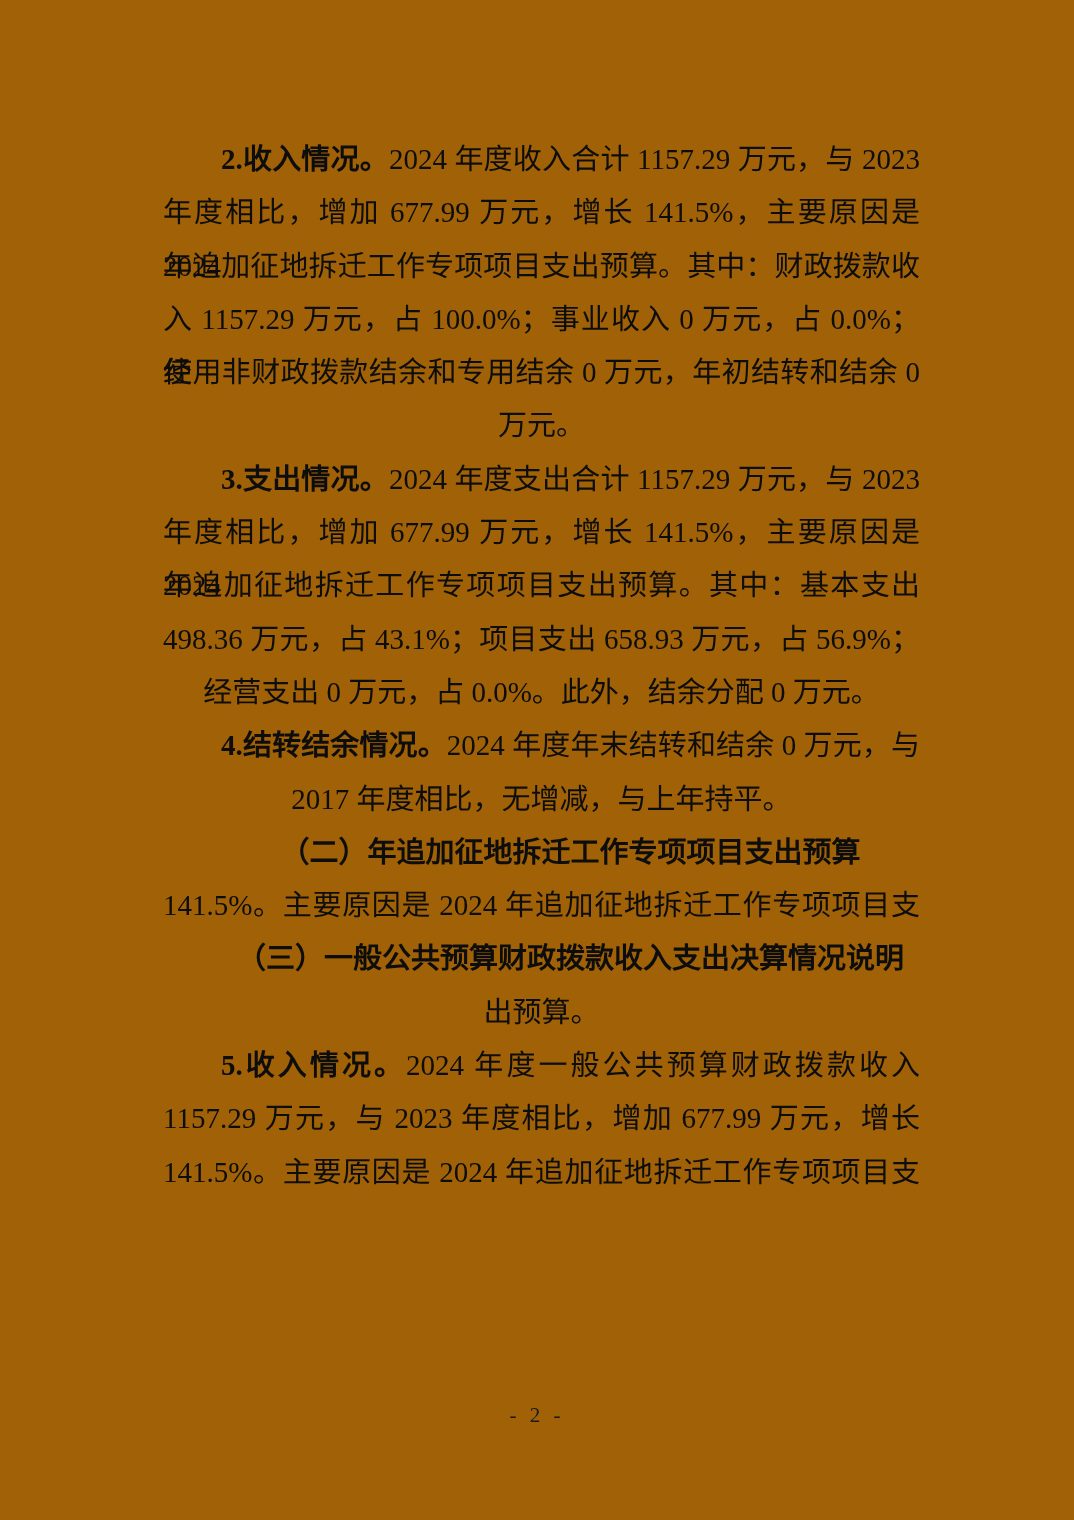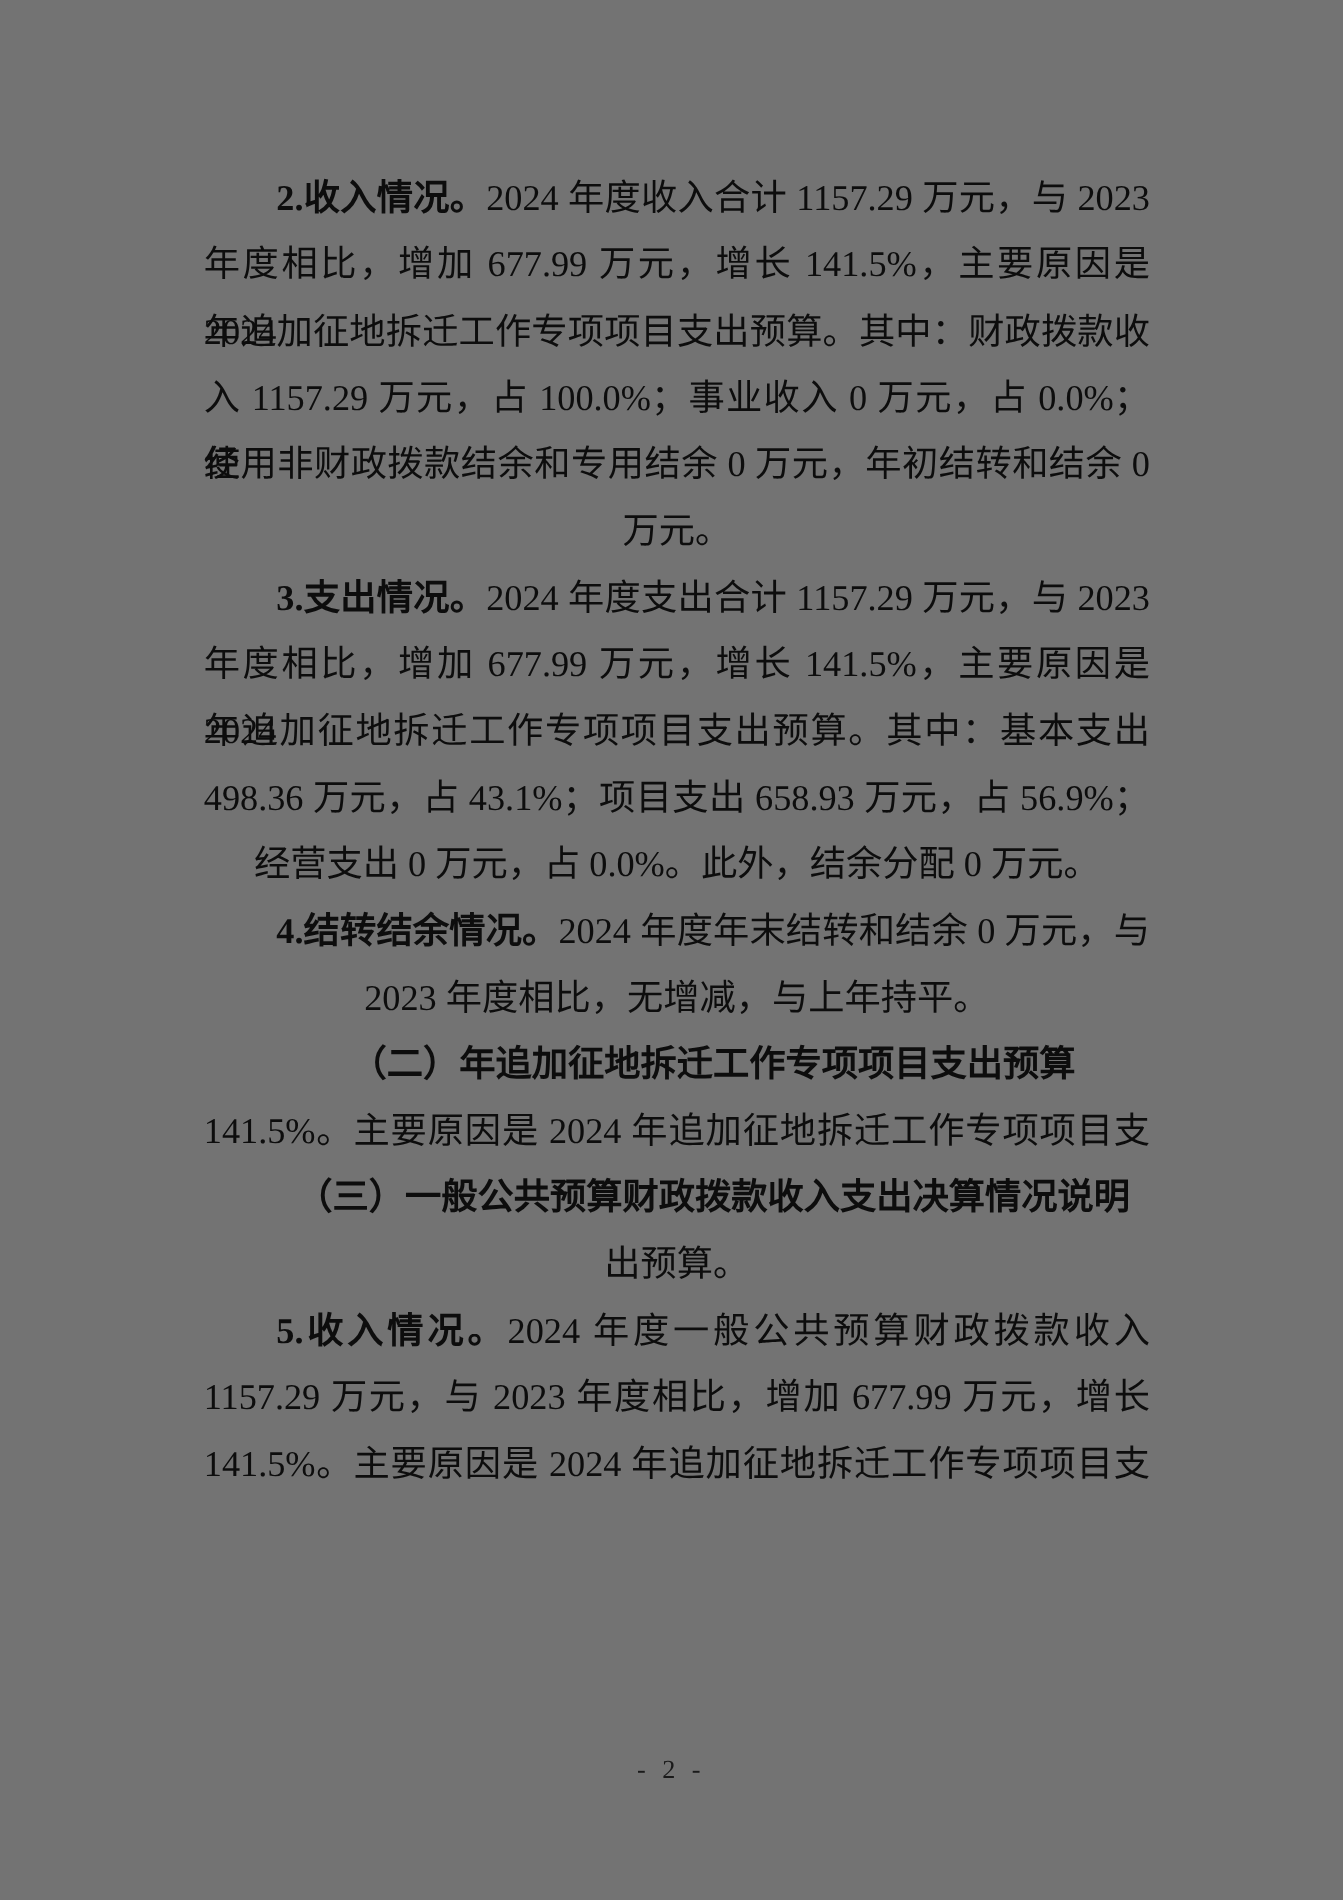--- a/index.html
+++ b/index.html
@@ -4,21 +4,21 @@
 <style>
   html, body {
     margin: 0;
     padding: 0;
     background: #ffffff;
   }
   .page {
     position: relative;
     width: 1074px;
     height: 1520px;
-    background: #737373;
+    background: #a16207;
     color: #000000;
     font-family: "Liberation Serif", "DejaVu Serif", serif;
     overflow: hidden;
   }
   .content {
     position: absolute;
     left: 163px;
     top: 133px;
     width: 757px;
   }
@@ -66,21 +66,21 @@
       <div class="line justify">年追加征地拆迁工作专项项目支出预算。其中：财政拨款收</div>
       <div class="line justify">入 1157.29 万元，占 100.0%；事业收入 0 万元，占 0.0%；经</div>
       <div class="line justify">使用非财政拨款结余和专用结余 0 万元，年初结转和结余 0</div>
       <div class="line">万元。</div>
       <div class="line justify indent"><span class="lead">3.支出情况。</span>2024 年度支出合计 1157.29 万元，与 2023</div>
       <div class="line justify">年度相比，增加 677.99 万元，增长 141.5%，主要原因是 2024</div>
       <div class="line justify">年追加征地拆迁工作专项项目支出预算。其中：基本支出</div>
       <div class="line justify">498.36 万元，占 43.1%；项目支出 658.93 万元，占 56.9%；</div>
       <div class="line">经营支出 0 万元，占 0.0%。此外，结余分配 0 万元。</div>
       <div class="line justify indent"><span class="lead">4.结转结余情况。</span>2024 年度年末结转和结余 0 万元，与</div>
-      <div class="line">2023 年度相比，无增减，与上年持平。</div>
+      <div class="line">2017 年度相比，无增减，与上年持平。</div>
       <div class="line indent heading">（二）年追加征地拆迁工作专项项目支出预算</div>
       <div class="line justify">141.5%。主要原因是 2024 年追加征地拆迁工作专项项目支</div>
       <div class="line indent heading">（三）一般公共预算财政拨款收入支出决算情况说明</div>
       <div class="line">出预算。</div>
       <div class="line justify indent"><span class="lead">5.收入情况。</span>2024 年度一般公共预算财政拨款收入</div>
       <div class="line justify">1157.29 万元，与 2023 年度相比，增加 677.99 万元，增长</div>
       <div class="line justify">141.5%。主要原因是 2024 年追加征地拆迁工作专项项目支</div>
     </div>
   <div class="footer">
     <span>- 2 -</span>

